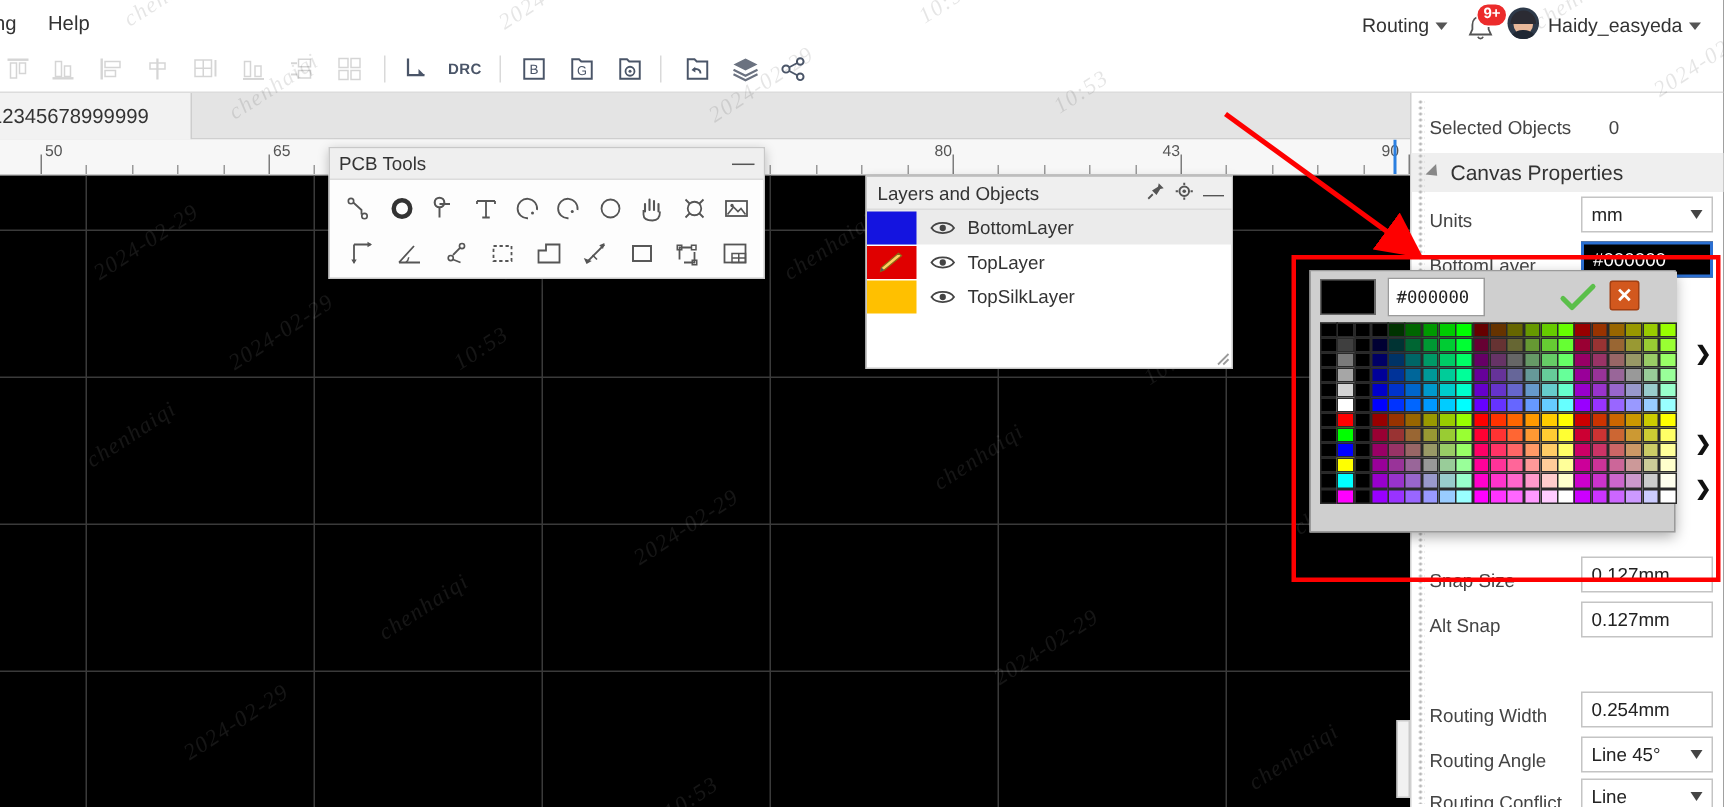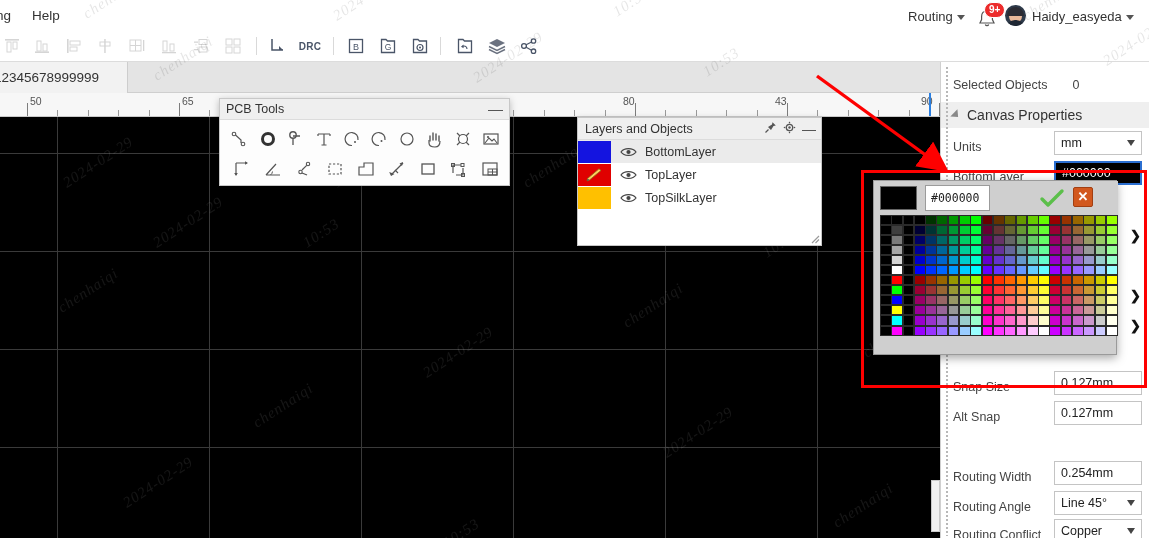--- a/index.html
+++ b/index.html
@@ -684,21 +684,21 @@
     <span>0.127mm</span>
   </div>
   <div class="fld" style="left:113px; top:399px; width:88px;">
     <span>0.254mm</span>
   </div>
   <div class="fld" style="left:113px; top:429px; width:88px;">
     <span>Line 45°</span>
       <i class="dd"></i>
   </div>
   <div class="fld" style="left:113px; top:457px; width:88px;">
-    <span>Copper</span>
+    <span>Line</span>
       <i class="dd"></i>
   </div>
 
   <div class="chk" style="left:189px; top:166px;">❯</div>
   <div class="chk" style="left:189px; top:226px;">❯</div>
   <div class="chk" style="left:189px; top:256px;">❯</div>
 </div>
 
 <div id="dotgutter"></div>
 <div id="vscroll"></div>

